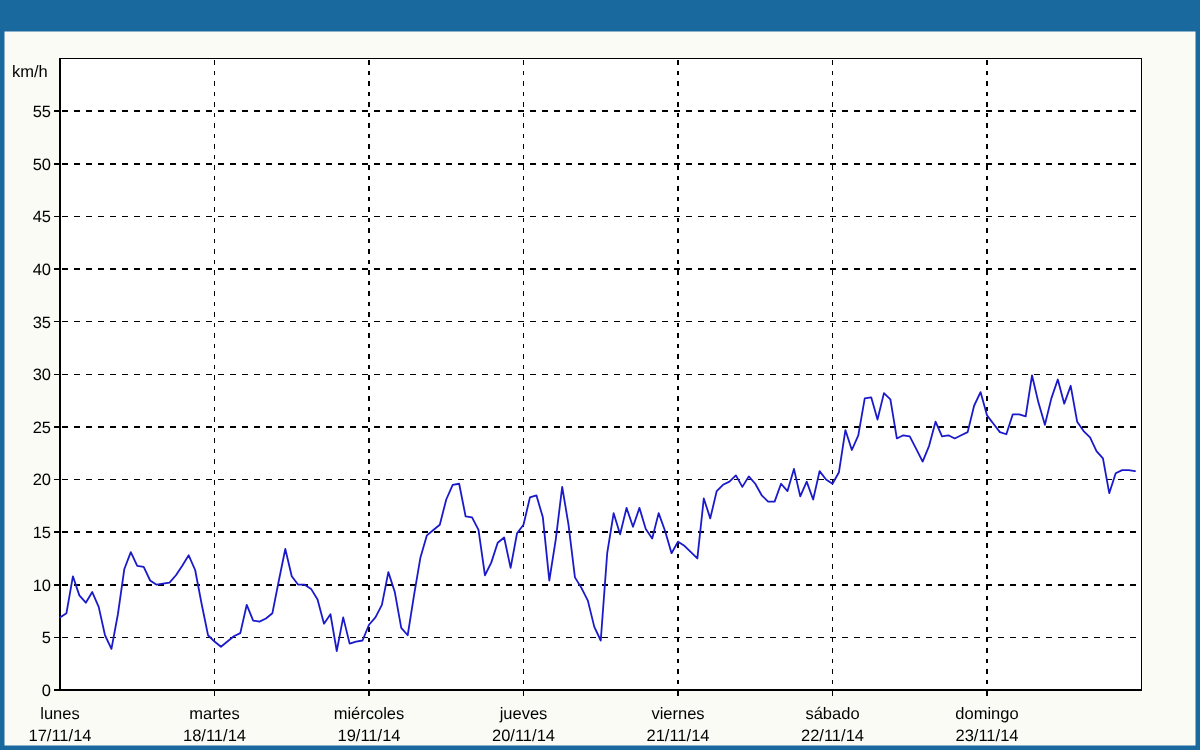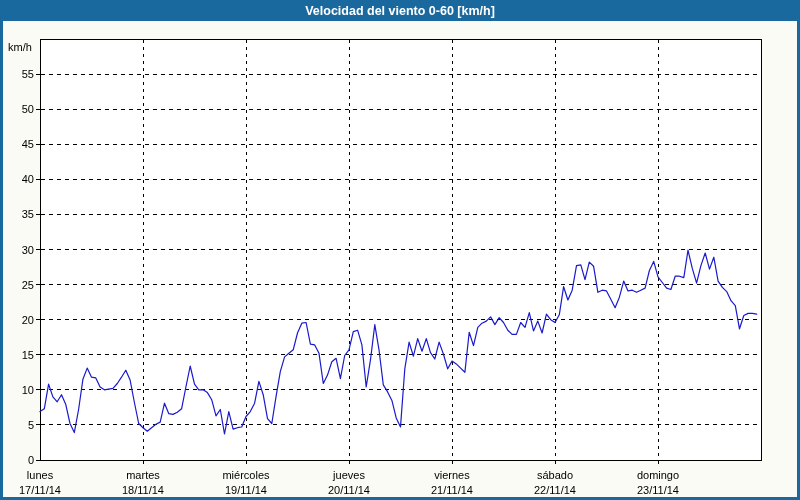--- a/index.html
+++ b/index.html
@@ -9,23 +9,20 @@
             display:flex;align-items:center;justify-content:center;}
   .titlebar span{color:#FFFFFF;font-size:12.5px;font-weight:bold;letter-spacing:0px;}
   .content{position:absolute;left:3px;top:21px;width:794px;height:476px;background:#FBFBF5;}
   svg{position:absolute;left:0;top:0;}
   text{font-family:"Liberation Sans",sans-serif;}
 </style>
 </head>
 <body>
 
 <div class="page">
-  <div class="titlebar">
-    <span>Velocidad del viento 0-60 [km/h]</span>
-  </div>
   <div class="content"></div>
   <svg id="chart" width="800" height="500" viewBox="0 0 800 500">
       <rect x="40" y="39" width="721" height="421" fill="#FFFFFF" stroke="#000000" stroke-width="1" shape-rendering="crispEdges"></rect>
       <line x1="36" y1="460" x2="40" y2="460" stroke="#000000" stroke-width="1" shape-rendering="crispEdges"></line>
       <text x="34" y="464" text-anchor="end" font-size="11" fill="#000000">0</text>
       <line x1="41" y1="424.9166666666667" x2="760" y2="424.9166666666667" stroke="#000000" stroke-width="1" stroke-dasharray="4 4" shape-rendering="crispEdges"></line>
       <line x1="36" y1="424.9166666666667" x2="40" y2="424.9166666666667" stroke="#000000" stroke-width="1" shape-rendering="crispEdges"></line>
       <text x="34" y="428.9166666666667" text-anchor="end" font-size="11" fill="#000000">5</text>
       <line x1="41" y1="389.83333333333337" x2="760" y2="389.83333333333337" stroke="#000000" stroke-width="1" stroke-dasharray="4 4" shape-rendering="crispEdges"></line>
       <line x1="36" y1="389.83333333333337" x2="40" y2="389.83333333333337" stroke="#000000" stroke-width="1" shape-rendering="crispEdges"></line>

